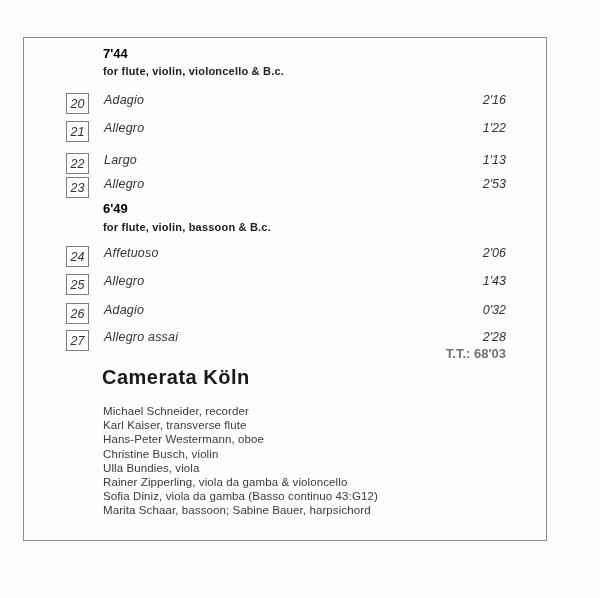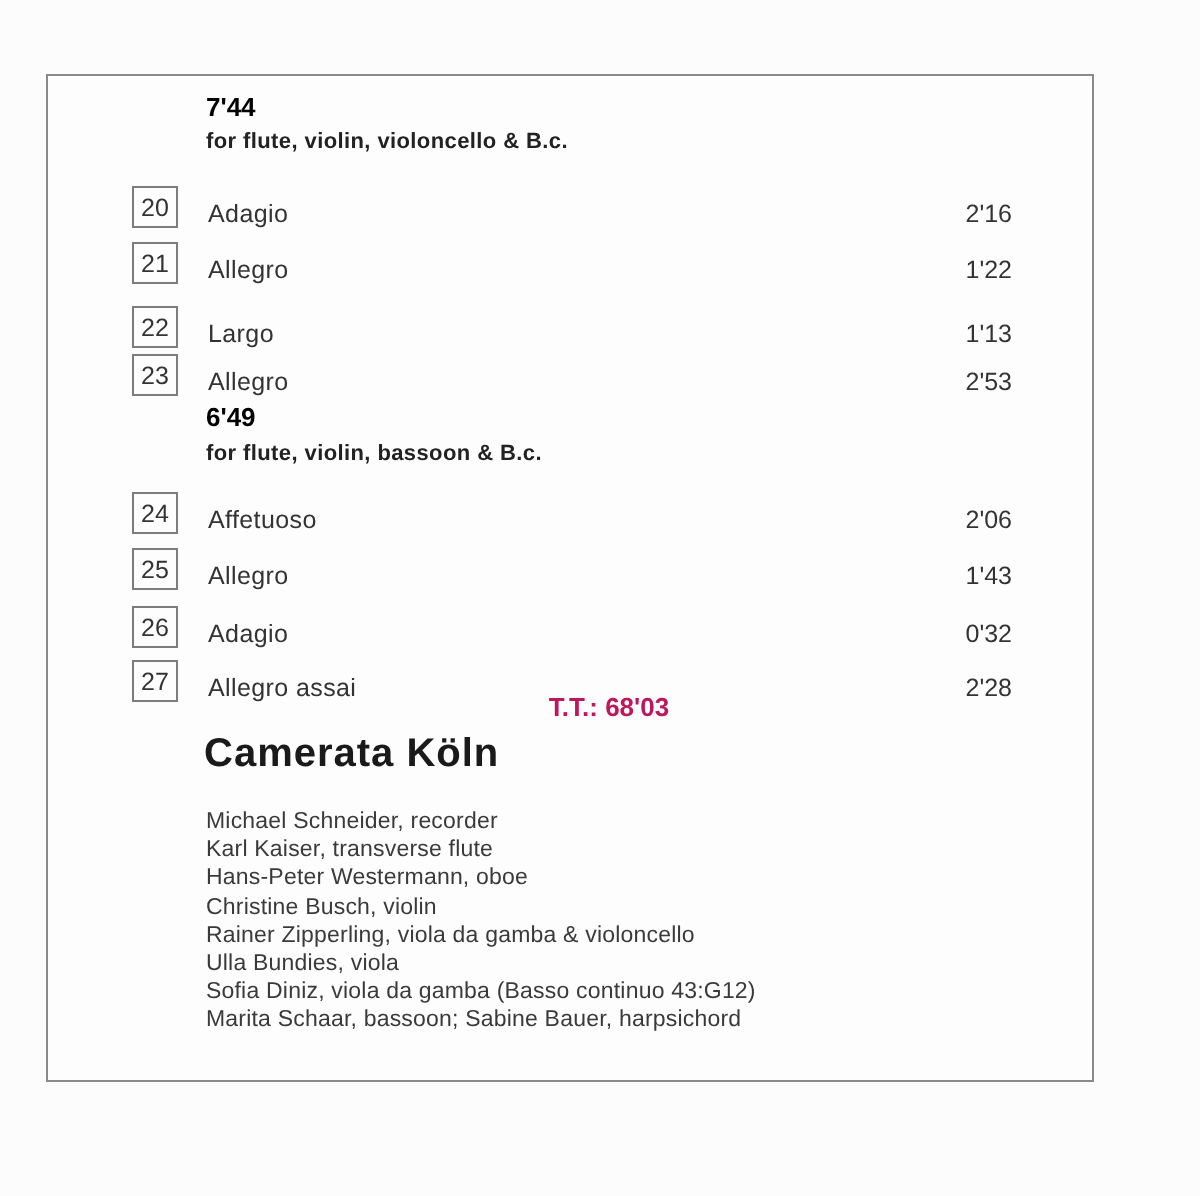--- a/index.html
+++ b/index.html
@@ -54,21 +54,22 @@
     letter-spacing: 0.2px;
     color: #222;
   }
   
   .track-row {
     position: absolute;
     left: 66px;
     width: 440px;
     height: 21px;
     display: flex;
-    align-items: flex-end;
+    align-items: flex-start;
+    font-style: italic;
   }
   .track-num {
     width: 21px;
     height: 19px;
     border: 1px solid #7d7d7d;
     box-sizing: content-box;
     display: flex;
     align-items: center;
     justify-content: center;
     font-size: 12.5px;
@@ -84,24 +85,24 @@
   }
   .track-time {
     margin-left: auto;
     font-size: 12.5px;
     color: #333;
   }
   .total-time {
     position: absolute;
     left: 103px;
     width: 403px;
-    text-align: center;
+    text-align: right;
     font-size: 13px;
     font-weight: bold;
-    color: #be185d;
+    color: #737373;
   }
   .ensemble-name {
     position: absolute;
     left: 102px;
     font-size: 20px;
     font-weight: bold;
     letter-spacing: 0.5px;
     color: #1a1a1a;
   }
   .artist-list {
@@ -175,18 +176,18 @@
 
   <div class="total-time" style="top:346px">T.T.: 68'03</div>
 
   <div class="ensemble-name" style="top:366px">Camerata Köln</div>
 
   <div class="artist-list" style="top:404px">
     <div class="artist-line">Michael Schneider, recorder</div>
     <div class="artist-line">Karl Kaiser, transverse flute</div>
     <div class="artist-line">Hans-Peter Westermann, oboe</div>
     <div class="artist-line">Christine Busch, violin</div>
+    <div class="artist-line">Ulla Bundies, viola</div>
     <div class="artist-line">Rainer Zipperling, viola da gamba &amp; violoncello</div>
-    <div class="artist-line">Ulla Bundies, viola</div>
     <div class="artist-line">Sofia Diniz, viola da gamba (Basso continuo 43:G12)</div>
     <div class="artist-line">Marita Schaar, bassoon; Sabine Bauer, harpsichord</div>
   </div>
 </div>
 
 </body></html>

